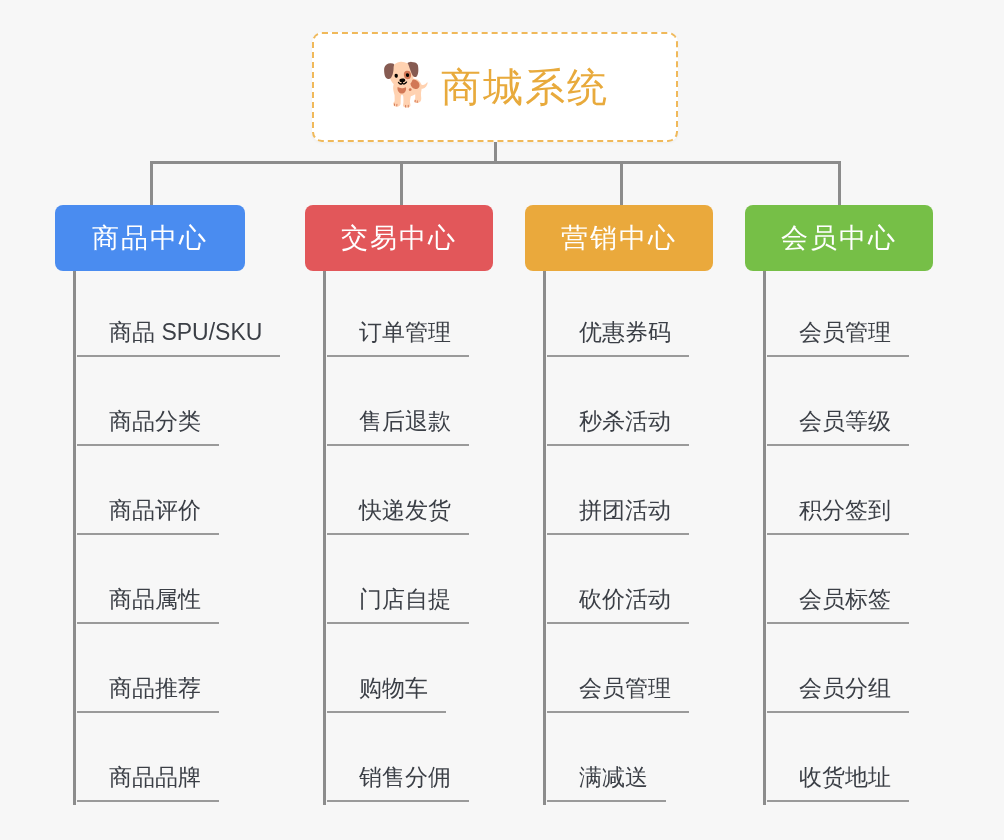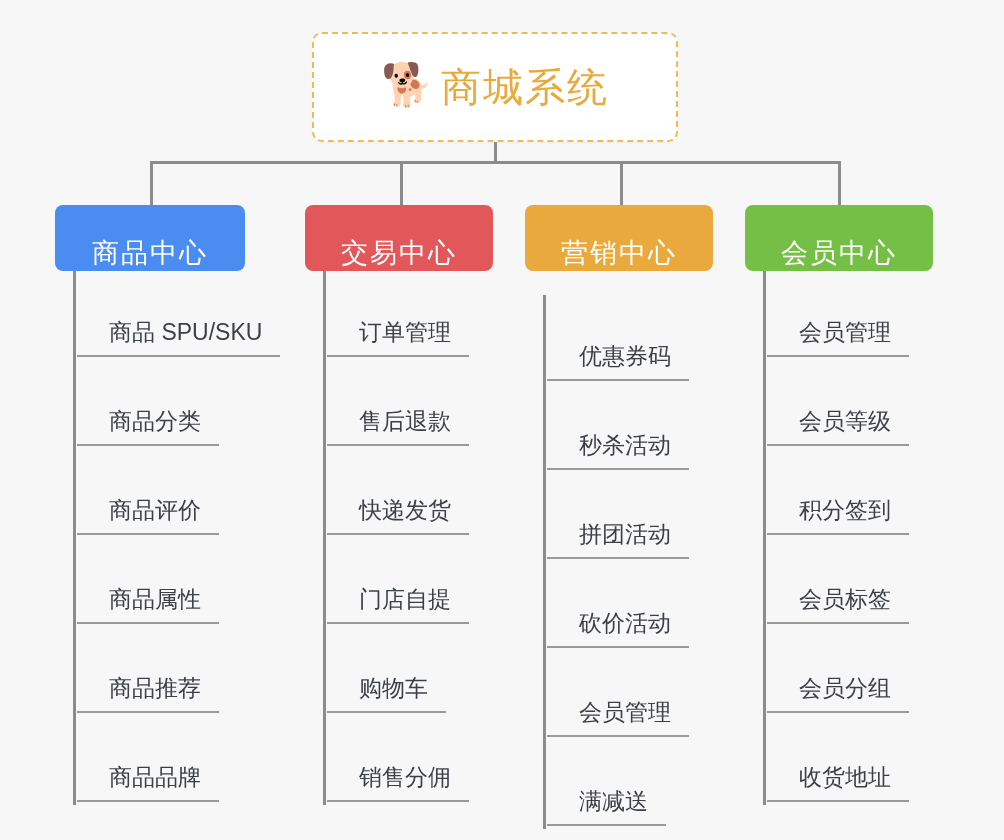--- a/index.html
+++ b/index.html
@@ -76,21 +76,21 @@
   
   .column {
     position: absolute;
     top: 205px;
   }
   .cat-header {
     box-sizing: border-box;
     height: 66px;
     border-radius: 8px;
     display: flex;
-    align-items: flex-end;
+    align-items: center;
     justify-content: center;
     color: #ffffff;
     font-size: 27px;
     letter-spacing: 2px;
     white-space: nowrap;
   }
   .branch {
     position: relative;
     margin-left: 18px;
     padding-left: 1px;
@@ -183,21 +183,21 @@
       <div class="leaf">
           <span class="leaf-label">销售分佣</span>
         </div>
     </div>
   </div>
 
   <div class="column" id="col-2" style="left:525px;width:188px">
     <div class="cat-header" style="background: rgb(234, 169, 60);">
       <span>营销中心</span>
     </div>
-    <div class="branch" style="border-left-color: rgb(140, 140, 140); margin-top: 24px;">
+    <div class="branch" style="border-left-color: rgb(140, 140, 140);">
       <div class="leaf">
           <span class="leaf-label">优惠券码</span>
         </div>
       <div class="leaf">
           <span class="leaf-label">秒杀活动</span>
         </div>
       <div class="leaf">
           <span class="leaf-label">拼团活动</span>
         </div>
       <div class="leaf">

